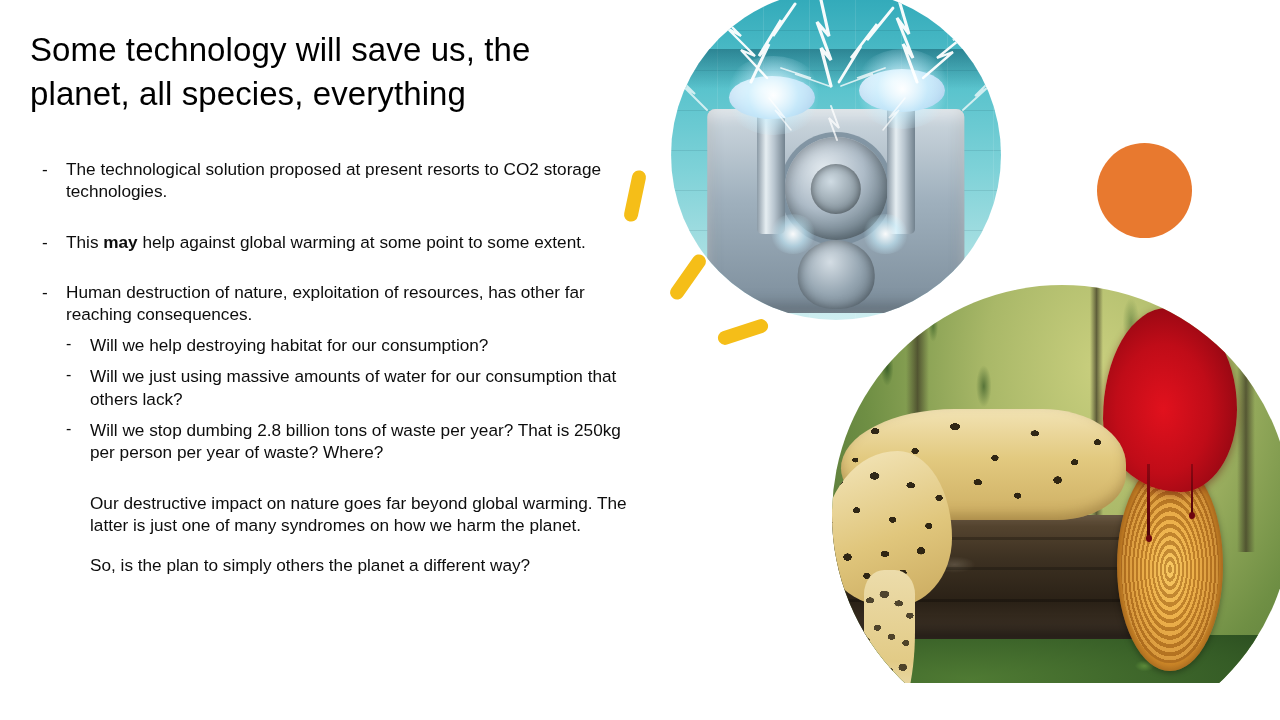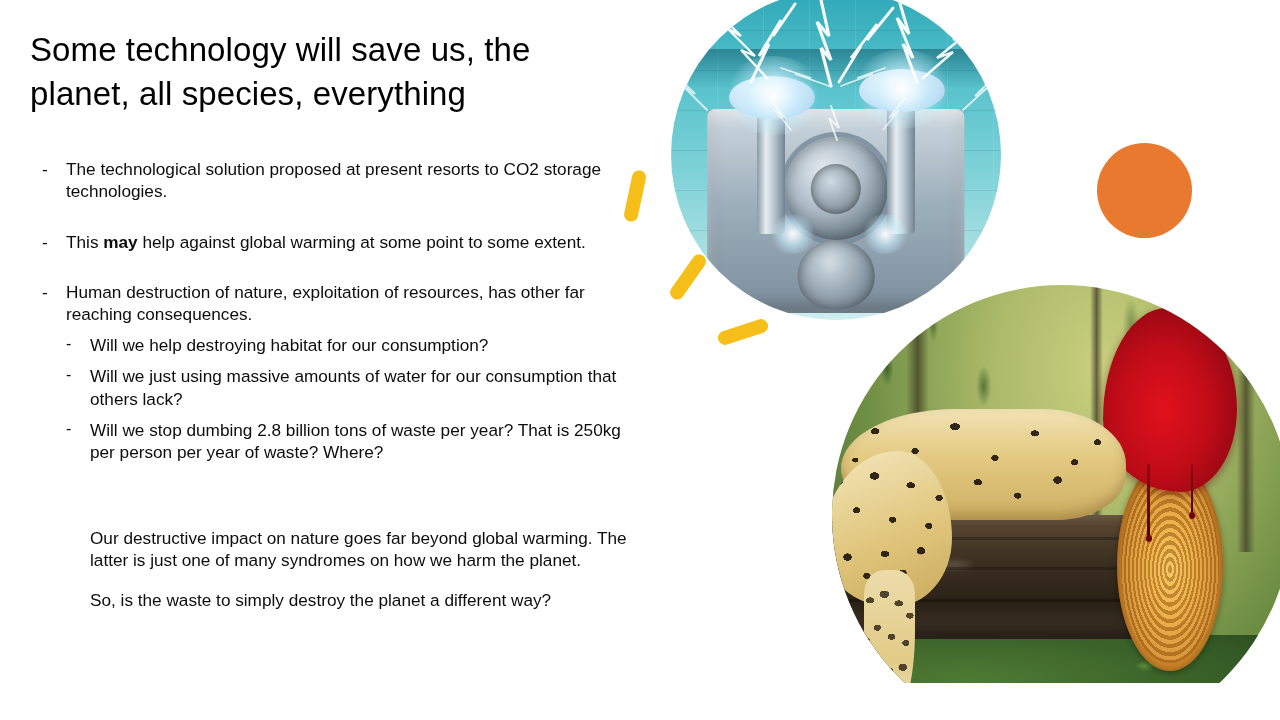--- a/index.html
+++ b/index.html
@@ -71,21 +71,21 @@
     color: #0d0d0d;
     font-size: 16px;
   }
   .bullet-l2 > .btext { display: block; }
 
   .para {
     margin-left: 60px;
     margin-bottom: 18px;
     max-width: 552px;
   }
-  .para.first-para { margin-top: 63px; }
+  .para.first-para { margin-top: 28px; }
 
   b.em { font-weight: 700; }
 
   
   #orange-circle {
     position: absolute;
     left: 1097px;
     top: 143px;
     width: 95px;
     height: 95px;
@@ -404,21 +404,21 @@
         <span class="dash">-</span>
         <span class="btext">Will we just using massive amounts of water for our consumption that others lack?</span>
       </div>
       <div class="bullet-l2">
         <span class="dash">-</span>
         <span class="btext">Will we stop dumbing 2.8 billion tons of waste per year? That is 250kg per person per year of waste? Where?</span>
       </div>
     </div>
 
     <div class="para first-para">Our destructive impact on nature goes far beyond global warming. The latter is just one of many syndromes on how we harm the planet.</div>
-    <div class="para">So, is the waste to simply destroy the planet a different way?</div>
+    <div class="para">So, is the plan to simply others the planet a different way?</div>
   </div>
 
   <div id="orange-circle"></div>
 
   <div id="dash-1" class="dash-mark"></div>
   <div id="dash-2" class="dash-mark"></div>
   <div id="dash-3" class="dash-mark"></div>
 
   <div id="tesla-circle" class="circle-img">
     <div class="img-inner tesla-bg">

